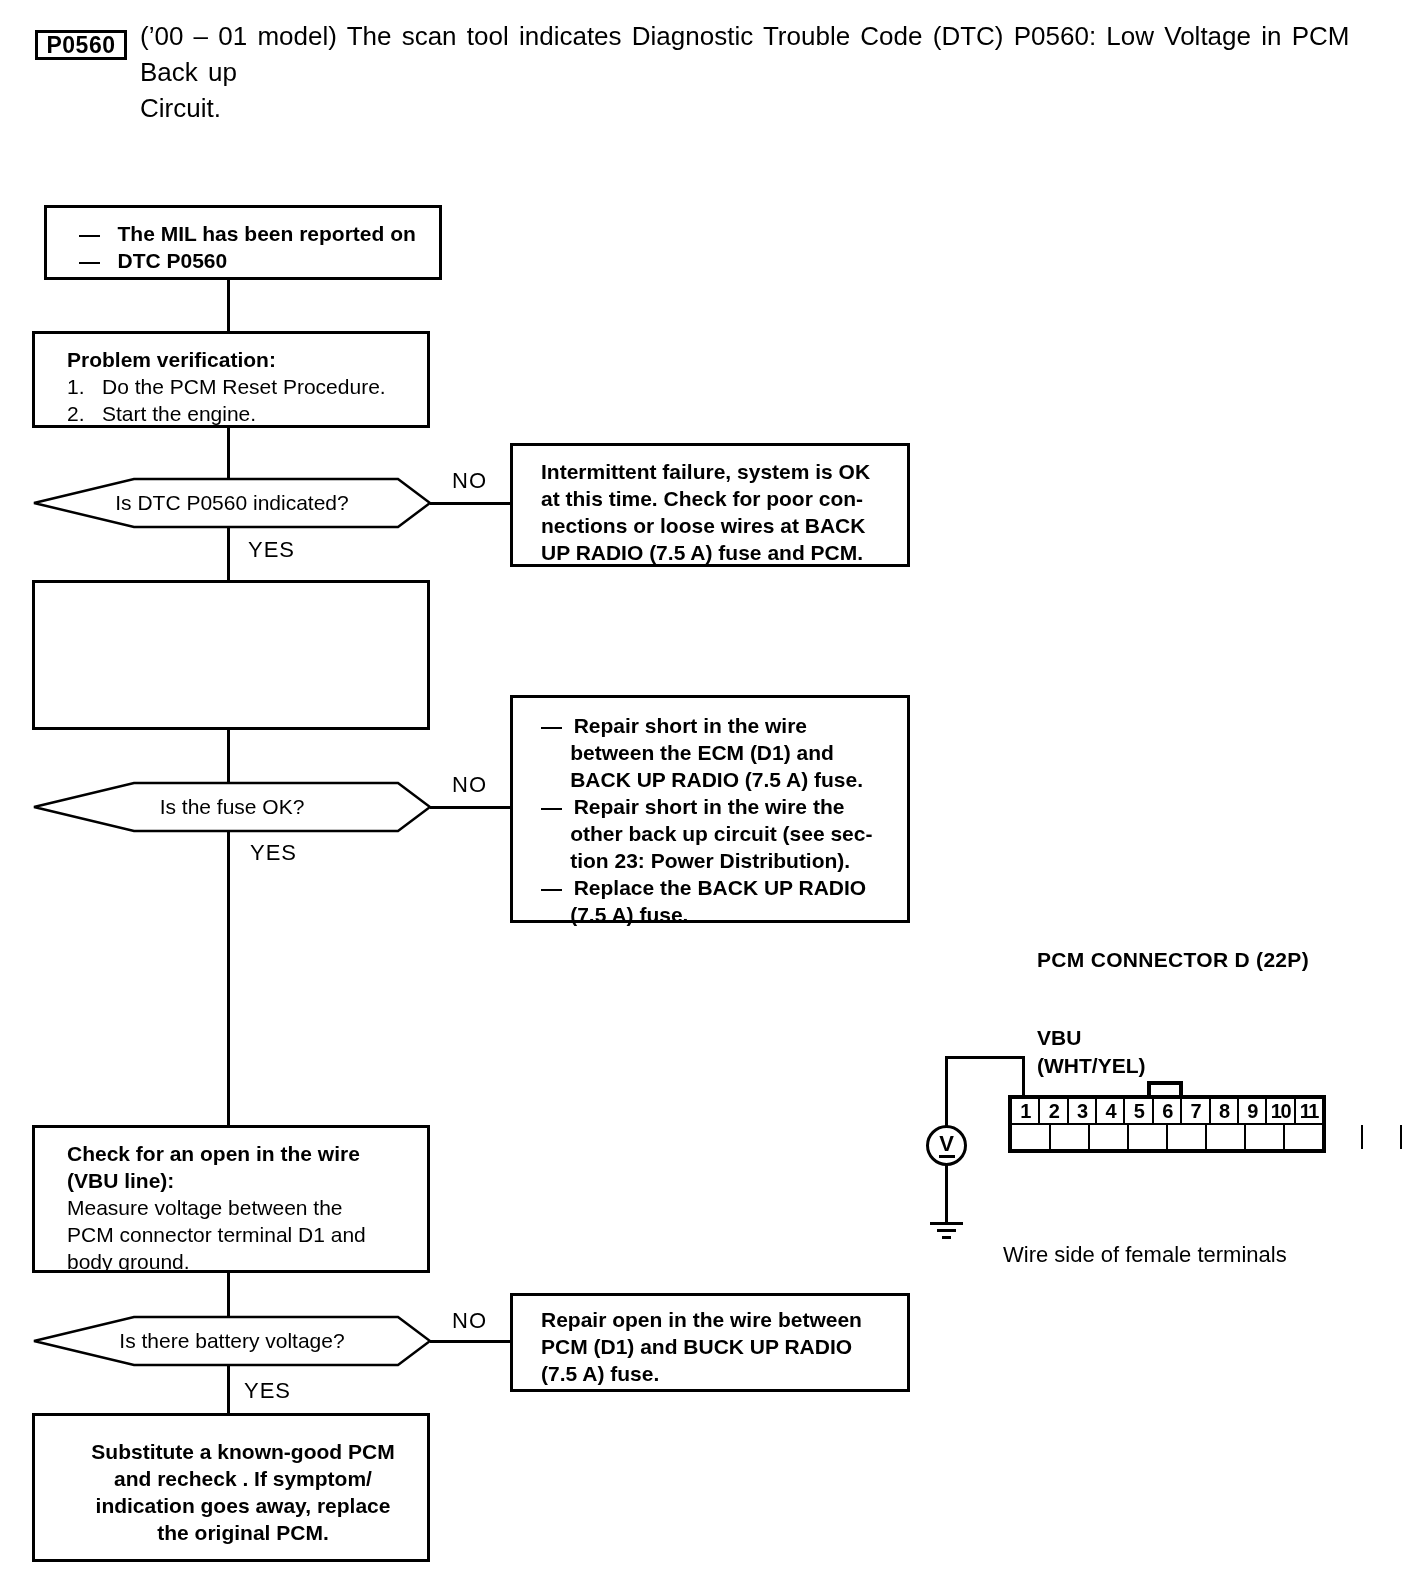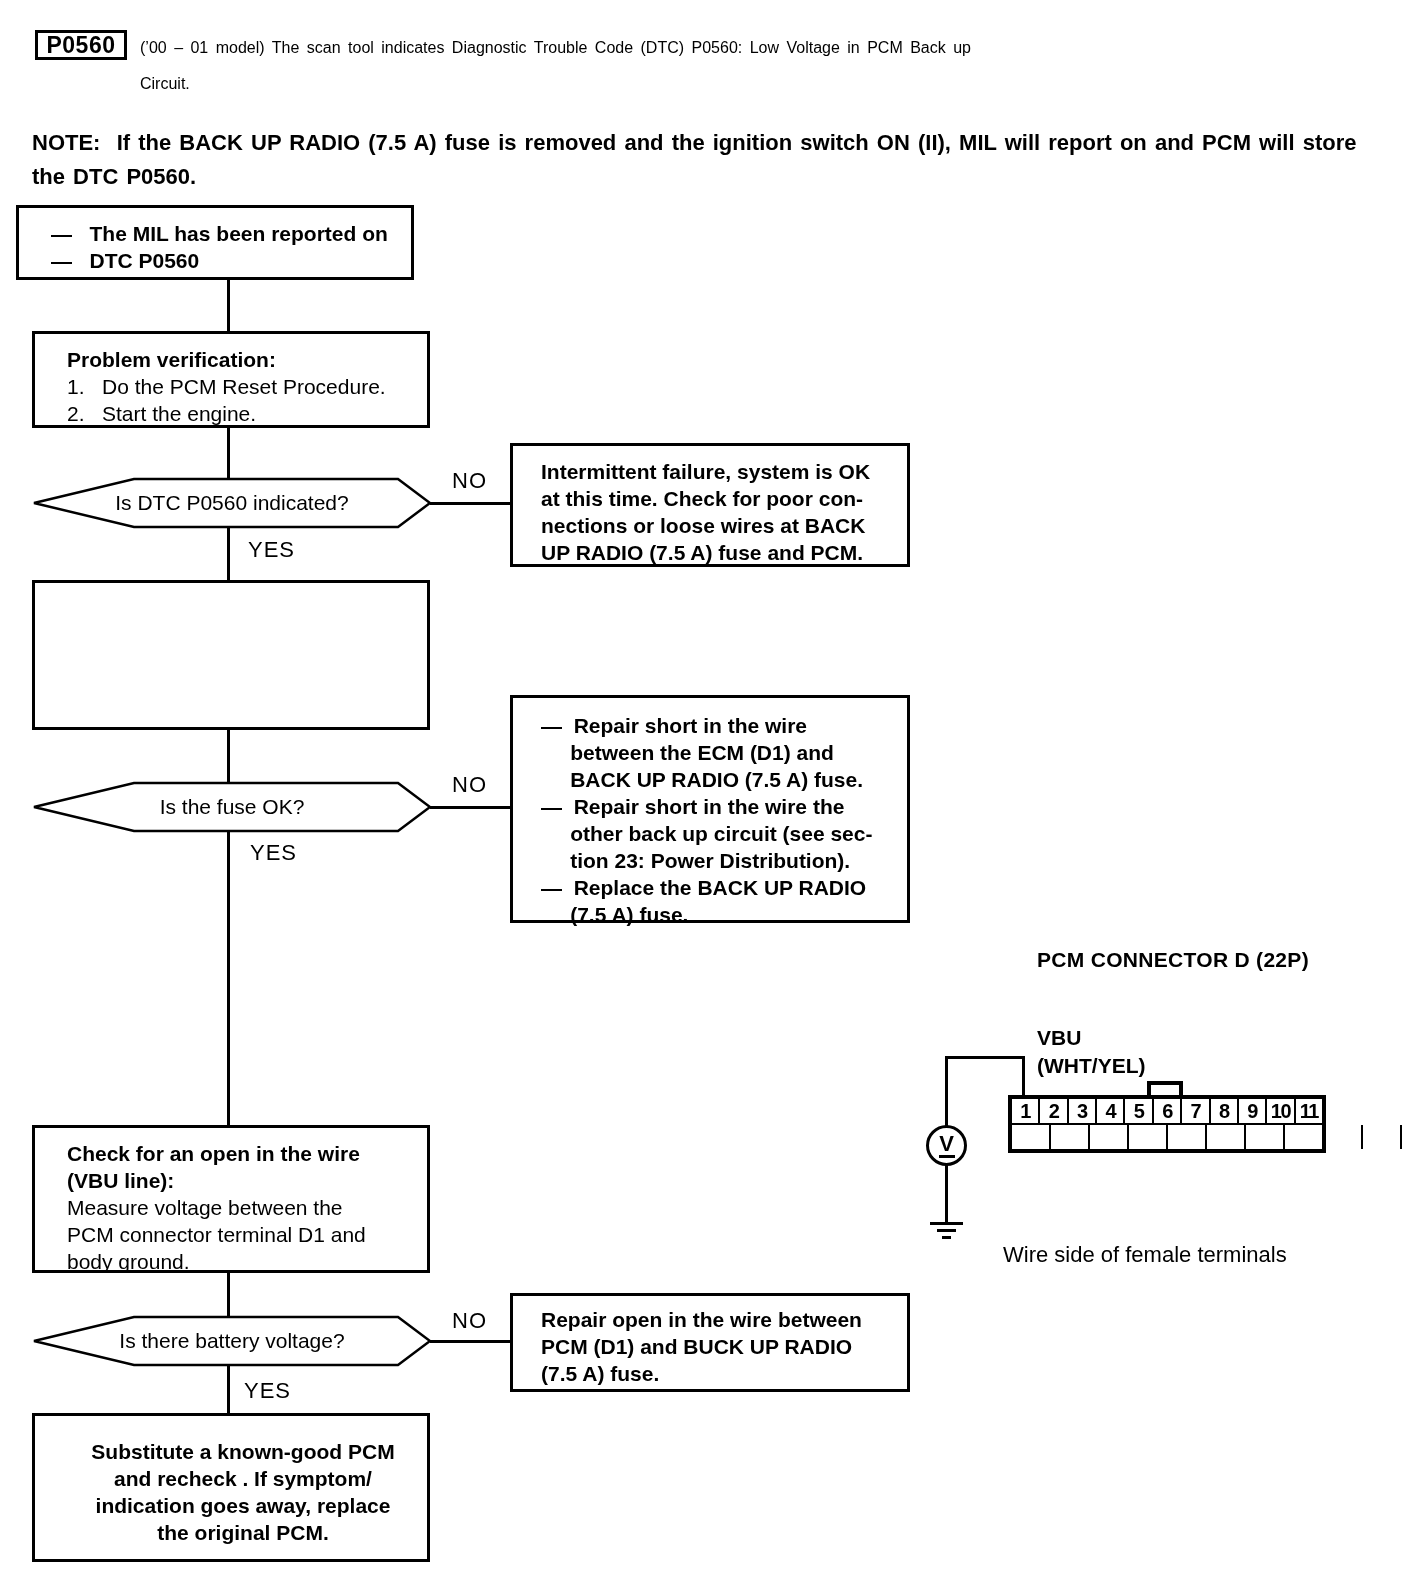--- a/index.html
+++ b/index.html
@@ -10,22 +10,22 @@
   .ml { white-space:pre-wrap; }
   .bold { font-weight:700; }
 
   
   .code-box {
     position:absolute; left:35px; top:30px; width:92px; height:30px;
     border:3px solid #000; display:flex; align-items:center; justify-content:center;
     font-weight:700; font-size:23px; box-sizing:border-box; letter-spacing:.5px;
   }
   .hdr-text {
-    position:absolute; left:140px; top:30px; width:1262px;
-    font-size:16px; line-height:36px; word-spacing:3px;
+    position:absolute; left:140px; top:18px; width:1262px;
+    font-size:26px; line-height:36px; word-spacing:3px;
   }
   .note-text {
     position:absolute; left:32px; top:126px; width:1370px;
     font-size:22px; line-height:34px; word-spacing:2px;
   }
 
   
   .fbox {
     position:absolute; border:3px solid #000; background:#fff; box-sizing:border-box;
   }
@@ -74,36 +74,34 @@
   .conn-caption { position:absolute; left:1003px; top:1242px; font-size:22px; }
 </style>
 </head>
 <body>
 
 <div class="page">
 
   <div class="code-box">P0560</div>
   <div class="hdr-text ml">(’00 – 01 model) The scan tool indicates Diagnostic Trouble Code (DTC) P0560: Low Voltage in PCM Back up
 Circuit.</div>
-  <div class="note-text ml bold">NOTE:  If the BACK UP RADIO (7.5 A) fuse is removed and the ignition switch ON (II), MIL will report on and PCM will store
-the DTC P0560.</div>
 
   <div class="vline" style="left:227px; top:280px; width:2.5px; height:52px;"></div>
   <div class="vline" style="left:227px; top:428px; width:2.5px; height:51px;"></div>
   <div class="vline" style="left:227px; top:528px; width:2.5px; height:53px;"></div>
   <div class="vline" style="left:227px; top:730px; width:2.5px; height:53px;"></div>
   <div class="vline" style="left:227px; top:832px; width:2.5px; height:294px;"></div>
   <div class="vline" style="left:227px; top:1272px; width:2.5px; height:45px;"></div>
   <div class="vline" style="left:227px; top:1366px; width:2.5px; height:48px;"></div>
 
   <div class="hline" style="left:430px; top:502px; width:80px; height:2.5px;"></div>
   <div class="hline" style="left:430px; top:806px; width:80px; height:2.5px;"></div>
   <div class="hline" style="left:430px; top:1340px; width:80px; height:2.5px;"></div>
 
-  <div class="fbox" style="left:16px; top:205px; width:398px; height:75px;">
+  <div class="fbox" style="left:44px; top:205px; width:398px; height:75px;">
     <div class="inner ml bold">—   The MIL has been reported on
 —   DTC P0560</div>
   </div>
 
   <div class="fbox" style="left:32px; top:331px; width:398px; height:97px;">
     <div class="inner">
       <div class="bold">Problem verification:</div>
       <div class="ml">1.   Do the PCM Reset Procedure.
 2.   Start the engine.</div>
     </div>

